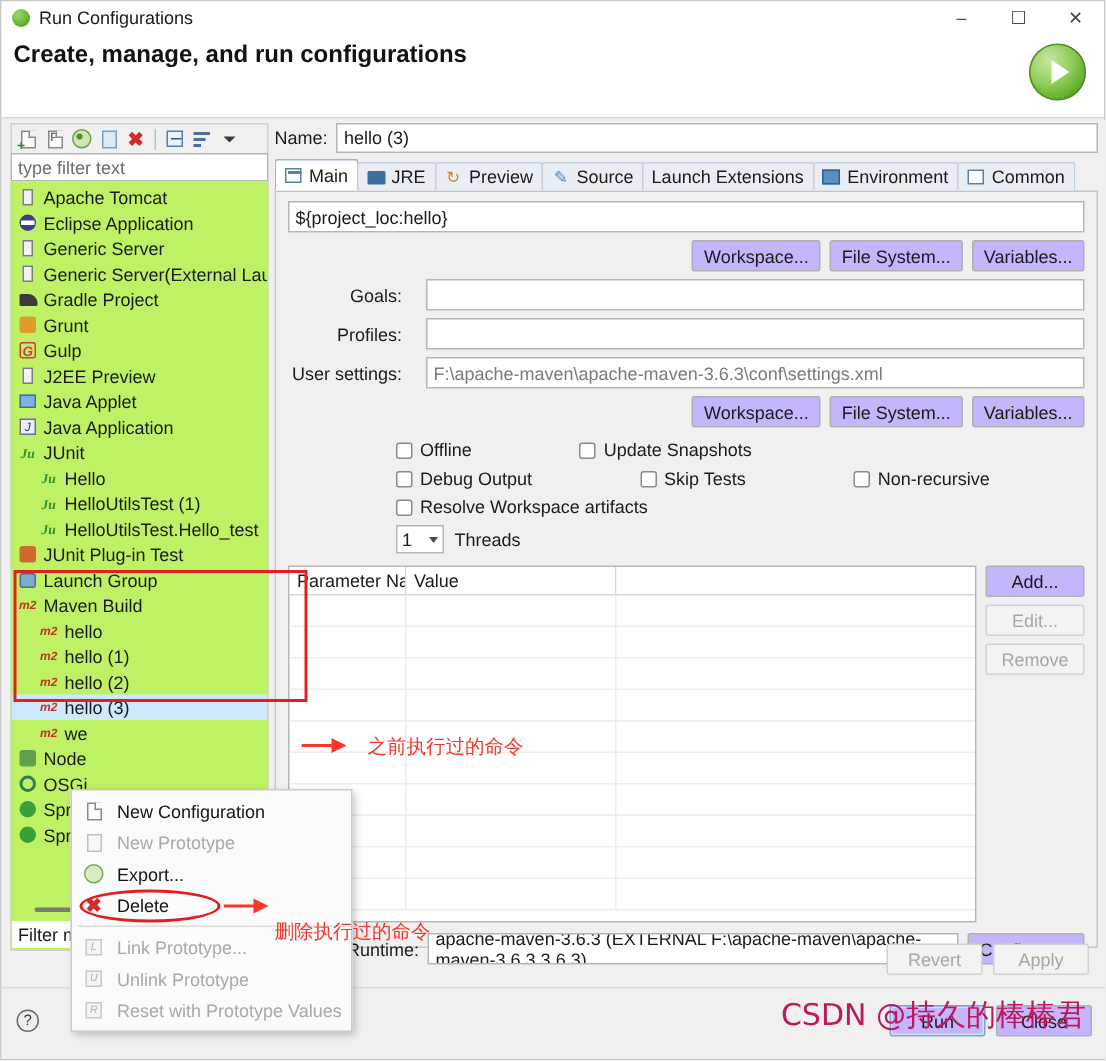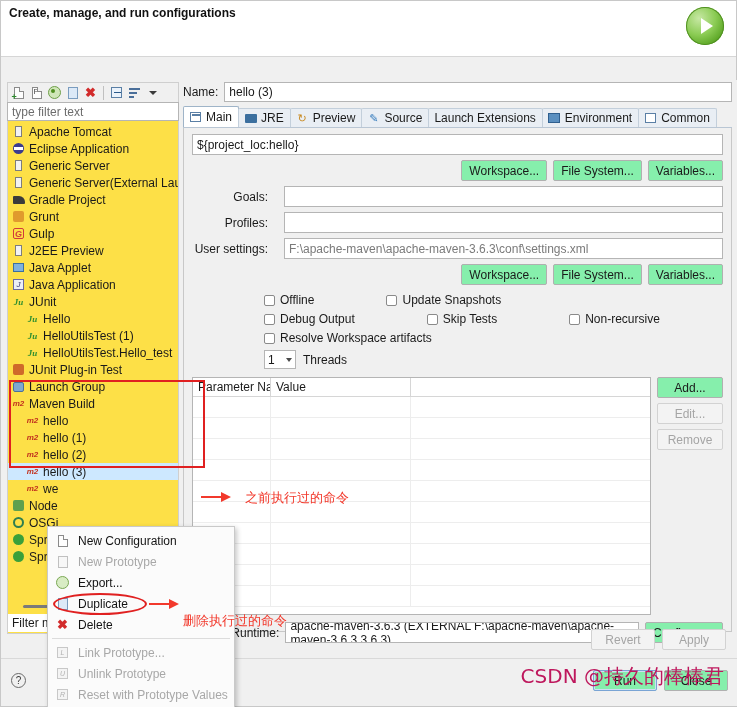--- a/index.html
+++ b/index.html
@@ -46,21 +46,21 @@
 
   
   .header {
     height: 56px;
     background: #ffffff;
     border-bottom: 1px solid #d6d6d6;
     position: relative;
   }
   .header .hdr-sub {
     position: absolute; left: 8px; top: 5px;
-    font-weight: bold; font-size: 12px; color: #111;
+    font-weight: bold; font-size: 16px; color: #111;
   }
   .bigrun {
     position: absolute; right: 12px; top: 6px;
     width: 38px; height: 38px; border-radius: 50%;
     background: radial-gradient(circle at 34% 30%, #c7e8a4 0%, #8ccc55 45%, #5aa524 78%, #3f7f16 100%);
     box-shadow: 0 0 0 1px #4f8f20 inset;
     display: flex; align-items: center; justify-content: center;
   }
   .bigrun .tri {
     width: 0; height: 0;
@@ -122,21 +122,21 @@
     background: #ffffff;
     display: flex; align-items: center;
     padding-left: 4px;
     font-size: 12px; color: #6d6d6d;
     margin: 0;
   }
   .treepane {
     height: 513px;
     border: 1px solid #cfcfcf;
     border-top: none;
-    background: #fde047;
+    background: #bef264;
     position: relative;
     overflow: hidden;
   }
   .treelist { padding-top: 2px; }
   .trow {
     height: 17px;
     display: flex; align-items: center;
     padding-left: 4px;
     font-size: 12px;
     white-space: nowrap;
@@ -310,21 +310,21 @@
   }
   .textinput.dim { color: #7a7a7a; }
   .btnrow {
     display: flex; justify-content: flex-end; gap: 6px;
     margin-top: 5px;
   }
   .btn {
     height: 21px;
     min-width: 64px;
     padding: 0 7px;
-    background: #86efac;
+    background: #c4b5fd;
     border: 1px solid #b0b0b0;
     border-radius: 2px;
     font-size: 12px;
     display: flex; align-items: center; justify-content: center;
     white-space: nowrap;
   }
   .btn.dis { color: #a5a5a5; background: #f3f3f3; border-color: #d2d2d2; }
   .btn.primary { border-color: #7aa4d4; box-shadow: 0 0 0 1px #cfe0f2 inset; }
   .lblrow {
     display: flex; align-items: center;
@@ -453,20 +453,29 @@
     pointer-events: none;
     font-family: "DejaVu Sans", sans-serif;
     white-space: nowrap;
   }
 </style>
 </head>
 <body>
 
 <div id="app">
 
+  <div class="titlebar">
+    <span class="ball-icon"></span>
+    <span class="tb-title">Run Configurations</span>
+    <div class="win-ctrls">
+      <div class="wc">–</div>
+      <div class="wc">☐</div>
+      <div class="wc">✕</div>
+    </div>
+  </div>
 
   <div class="header">
     <div class="hdr-sub">Create, manage, and run configurations</div>
     <div class="bigrun">
         <div class="tri"></div>
       </div>
   </div>
 
   <div class="body">
 
@@ -684,26 +693,20 @@
           <span class="mico">
             <i class="mico-proto"></i>
           </span>
           <span>New Prototype</span>
         </div>
         <div class="mi">
           <span class="mico">
             <i class="mico-exp"></i>
           </span>
           <span>Export...</span>
-        </div>
-        <div class="mi">
-          <span class="mico">
-            <i class="mico-dup"></i>
-          </span>
-          <span>Duplicate</span>
         </div>
         <div class="mi">
           <span class="mico">
             <span class="mico-del">✖</span>
           </span>
           <span>Delete</span>
         </div>
         <div class="mi-sep"></div>
         <div class="mi dis">
           <span class="mico">

